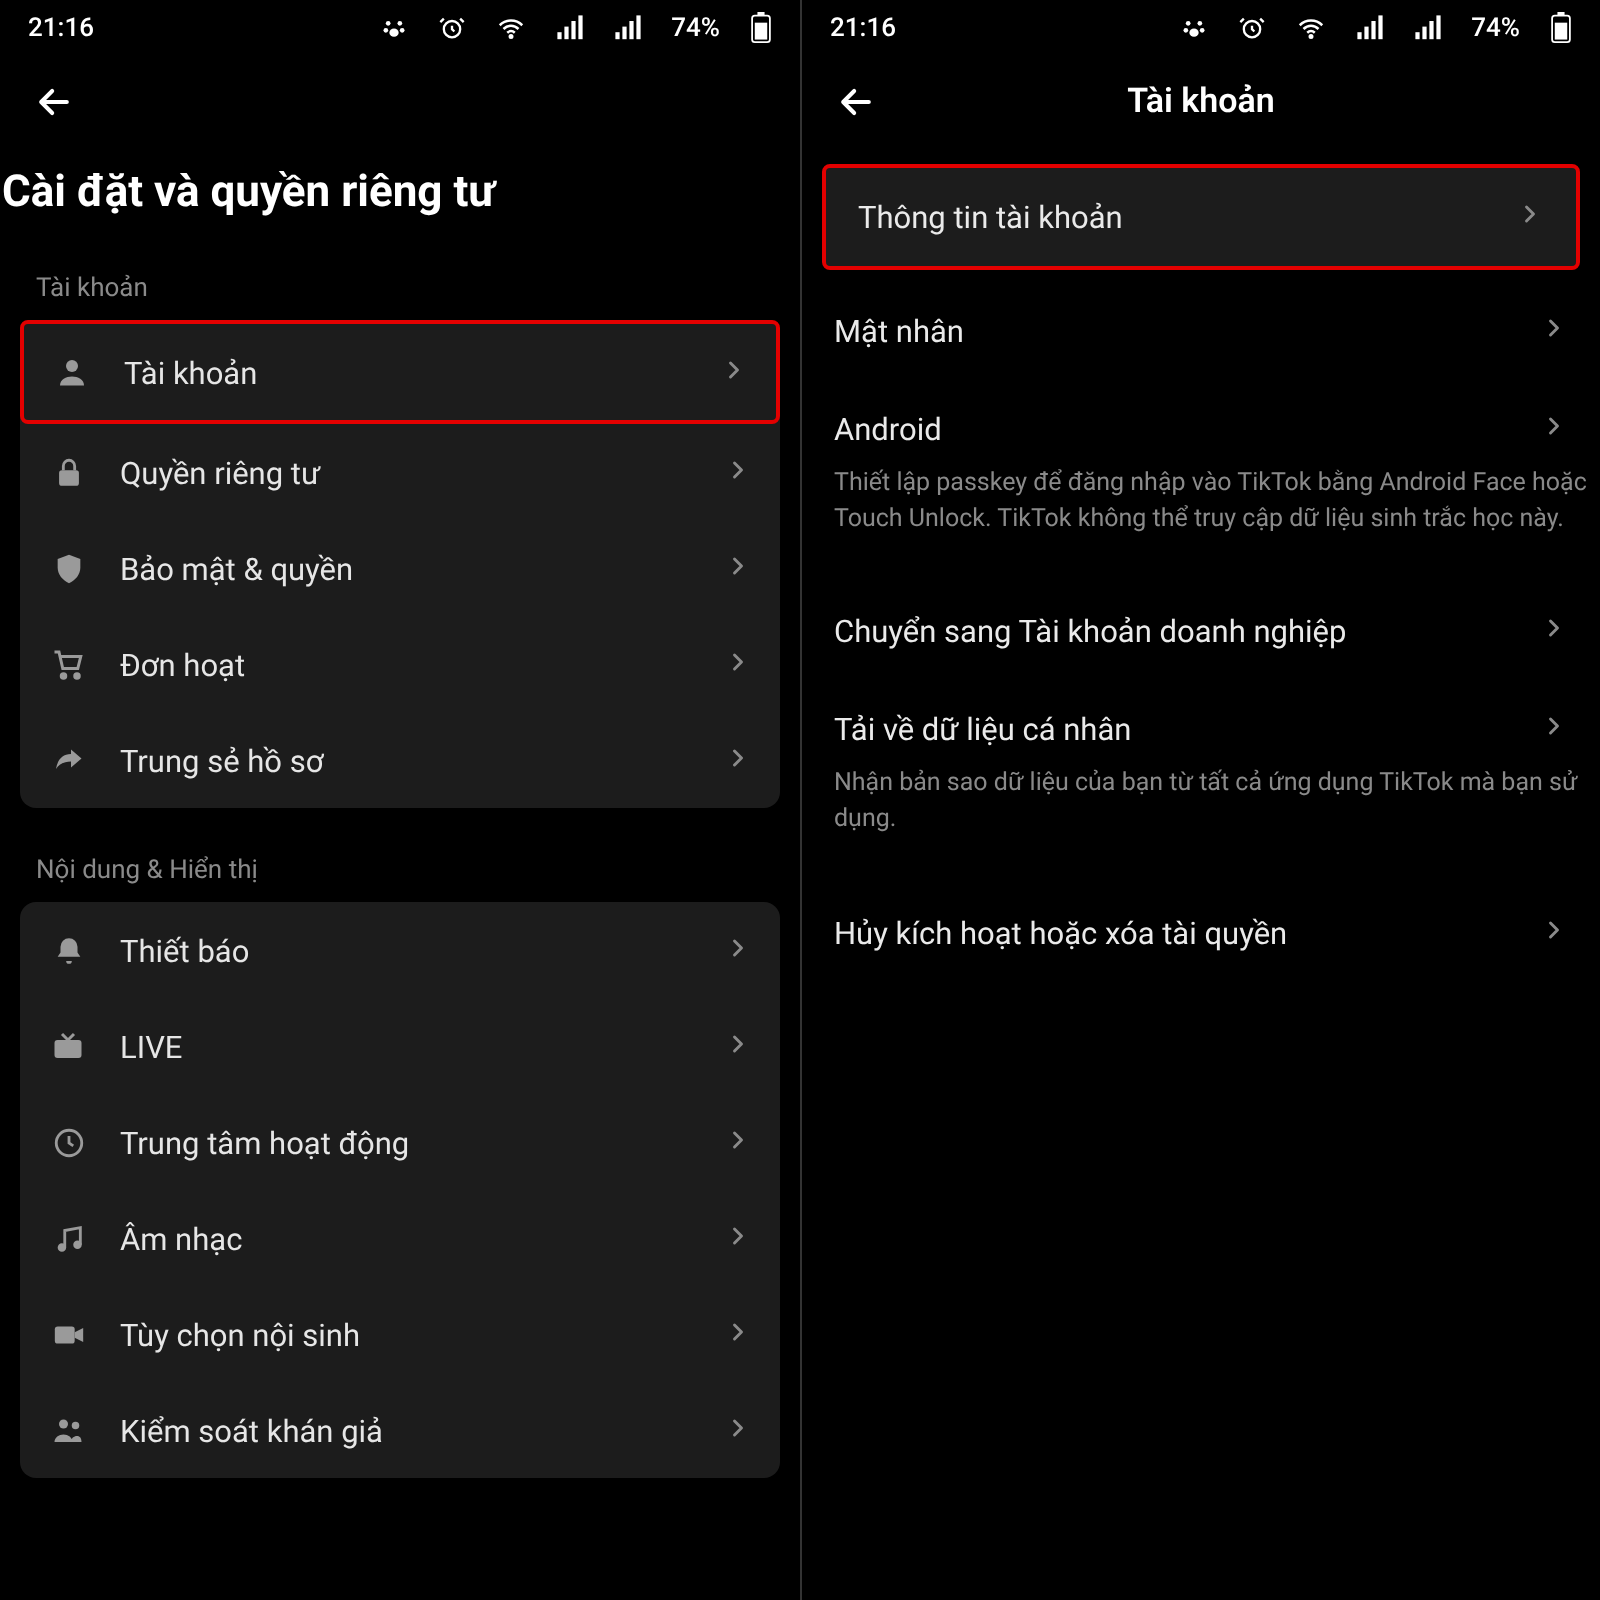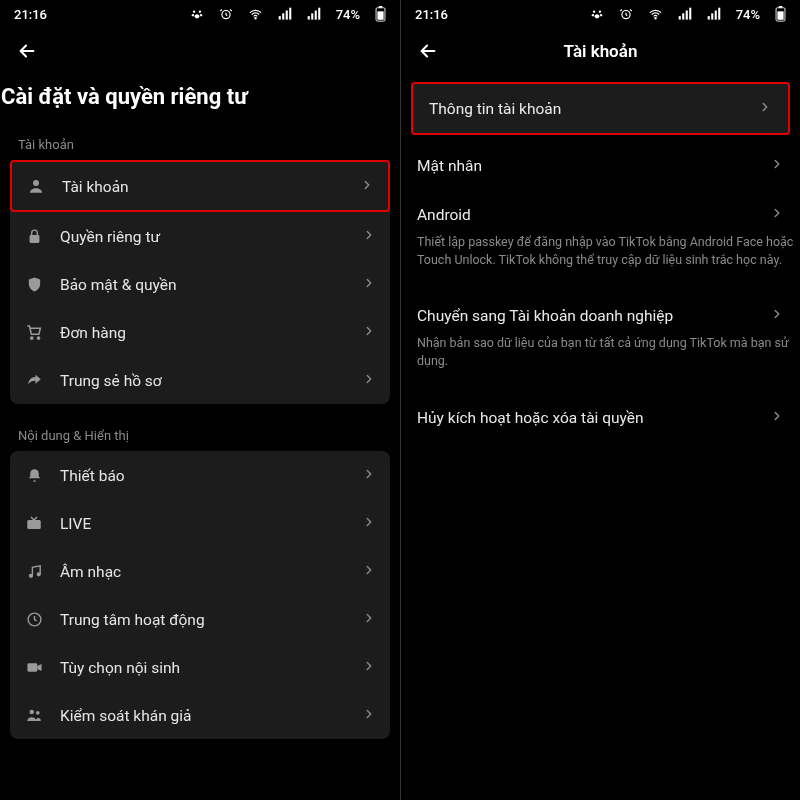--- a/index.html
+++ b/index.html
@@ -211,21 +211,21 @@
       </span>
     </div>
     <div class="row">
       <span class="icon">
         <svg width="18" height="18" viewBox="0 0 24 24" fill="none" stroke="#9a9a9a" stroke-width="2">
             <circle cx="9" cy="20" r="1.5" fill="#9a9a9a"></circle>
             <circle cx="18" cy="20" r="1.5" fill="#9a9a9a"></circle>
             <path d="M3 4h3l2.5 11h10l2-8H7"></path>
           </svg>
       </span>
-      <span class="label">Đơn hàng</span>
+      <span class="label">Đơn hoạt</span>
       <span class="chev">
         <svg width="14" height="14" viewBox="0 0 24 24" fill="none" stroke="#8a8a8a" stroke-width="2.5" stroke-linecap="round" stroke-linejoin="round">
             <path d="M9 18l6-6-6-6"></path>
           </svg>
       </span>
     </div>
     <div class="row">
       <span class="icon">
         <svg width="18" height="18" viewBox="0 0 24 24" fill="#9a9a9a">
             <path d="M14 5l7 6-7 6v-4c-5 0-8 2-10 5 1-6 4-10 10-10V5z"></path>
@@ -257,49 +257,49 @@
       </span>
     </div>
     <div class="row">
       <span class="icon">
         <svg width="18" height="18" viewBox="0 0 24 24" fill="#9a9a9a">
             <rect x="3" y="8" width="18" height="12" rx="2"></rect>
             <path d="M8 4l4 4 4-4" fill="none" stroke="#9a9a9a" stroke-width="2"></path>
           </svg>
       </span>
       <span class="label">LIVE</span>
+      <span class="chev">
+        <svg width="14" height="14" viewBox="0 0 24 24" fill="none" stroke="#8a8a8a" stroke-width="2.5" stroke-linecap="round" stroke-linejoin="round">
+            <path d="M9 18l6-6-6-6"></path>
+          </svg>
+      </span>
+    </div>
+    <div class="row">
+      <span class="icon">
+        <svg width="17" height="17" viewBox="0 0 24 24" fill="none" stroke="#9a9a9a" stroke-width="2">
+            <circle cx="12" cy="12" r="9"></circle>
+            <path d="M12 7v5l3 2"></path>
+          </svg>
+      </span>
+      <span class="label">Trung tâm hoạt động</span>
       <span class="chev">
         <svg width="14" height="14" viewBox="0 0 24 24" fill="none" stroke="#8a8a8a" stroke-width="2.5" stroke-linecap="round" stroke-linejoin="round">
             <path d="M9 18l6-6-6-6"></path>
           </svg>
       </span>
     </div>
     <div class="row">
       <span class="icon">
         <svg width="17" height="17" viewBox="0 0 24 24" fill="none" stroke="#9a9a9a" stroke-width="2">
             <path d="M9 18V6l11-2v12"></path>
             <circle cx="7" cy="18" r="2" fill="#9a9a9a"></circle>
             <circle cx="18" cy="16" r="2" fill="#9a9a9a"></circle>
           </svg>
       </span>
       <span class="label">Âm nhạc</span>
-      <span class="chev">
-        <svg width="14" height="14" viewBox="0 0 24 24" fill="none" stroke="#8a8a8a" stroke-width="2.5" stroke-linecap="round" stroke-linejoin="round">
-            <path d="M9 18l6-6-6-6"></path>
-          </svg>
-      </span>
-    </div>
-    <div class="row">
-      <span class="icon">
-        <svg width="17" height="17" viewBox="0 0 24 24" fill="none" stroke="#9a9a9a" stroke-width="2">
-            <circle cx="12" cy="12" r="9"></circle>
-            <path d="M12 7v5l3 2"></path>
-          </svg>
-      </span>
-      <span class="label">Trung tâm hoạt động</span>
       <span class="chev">
         <svg width="14" height="14" viewBox="0 0 24 24" fill="none" stroke="#8a8a8a" stroke-width="2.5" stroke-linecap="round" stroke-linejoin="round">
             <path d="M9 18l6-6-6-6"></path>
           </svg>
       </span>
     </div>
     <div class="row">
       <span class="icon">
         <svg width="17" height="17" viewBox="0 0 24 24" fill="#9a9a9a">
             <rect x="2" y="6" width="14" height="12" rx="2"></rect>
@@ -416,20 +416,28 @@
 
     <div class="row noicon">
       <span class="label">Chuyển sang Tài khoản doanh nghiệp</span>
       <span class="chev">
         <svg width="14" height="14" viewBox="0 0 24 24" fill="none" stroke="#8a8a8a" stroke-width="2.5" stroke-linecap="round" stroke-linejoin="round">
             <path d="M9 18l6-6-6-6"></path>
           </svg>
       </span>
     </div>
 
+    <div class="row noicon">
+      <span class="label">Tải về dữ liệu cá nhân</span>
+      <span class="chev">
+        <svg width="14" height="14" viewBox="0 0 24 24" fill="none" stroke="#8a8a8a" stroke-width="2.5" stroke-linecap="round" stroke-linejoin="round">
+            <path d="M9 18l6-6-6-6"></path>
+          </svg>
+      </span>
+    </div>
     <div class="desc">Nhận bản sao dữ liệu của bạn từ tất cả ứng dụng TikTok mà bạn sử dụng.</div>
 
     <div class="sep"></div>
 
     <div class="row noicon">
       <span class="label">Hủy kích hoạt hoặc xóa tài quyền</span>
       <span class="chev">
         <svg width="14" height="14" viewBox="0 0 24 24" fill="none" stroke="#8a8a8a" stroke-width="2.5" stroke-linecap="round" stroke-linejoin="round">
             <path d="M9 18l6-6-6-6"></path>
           </svg>

